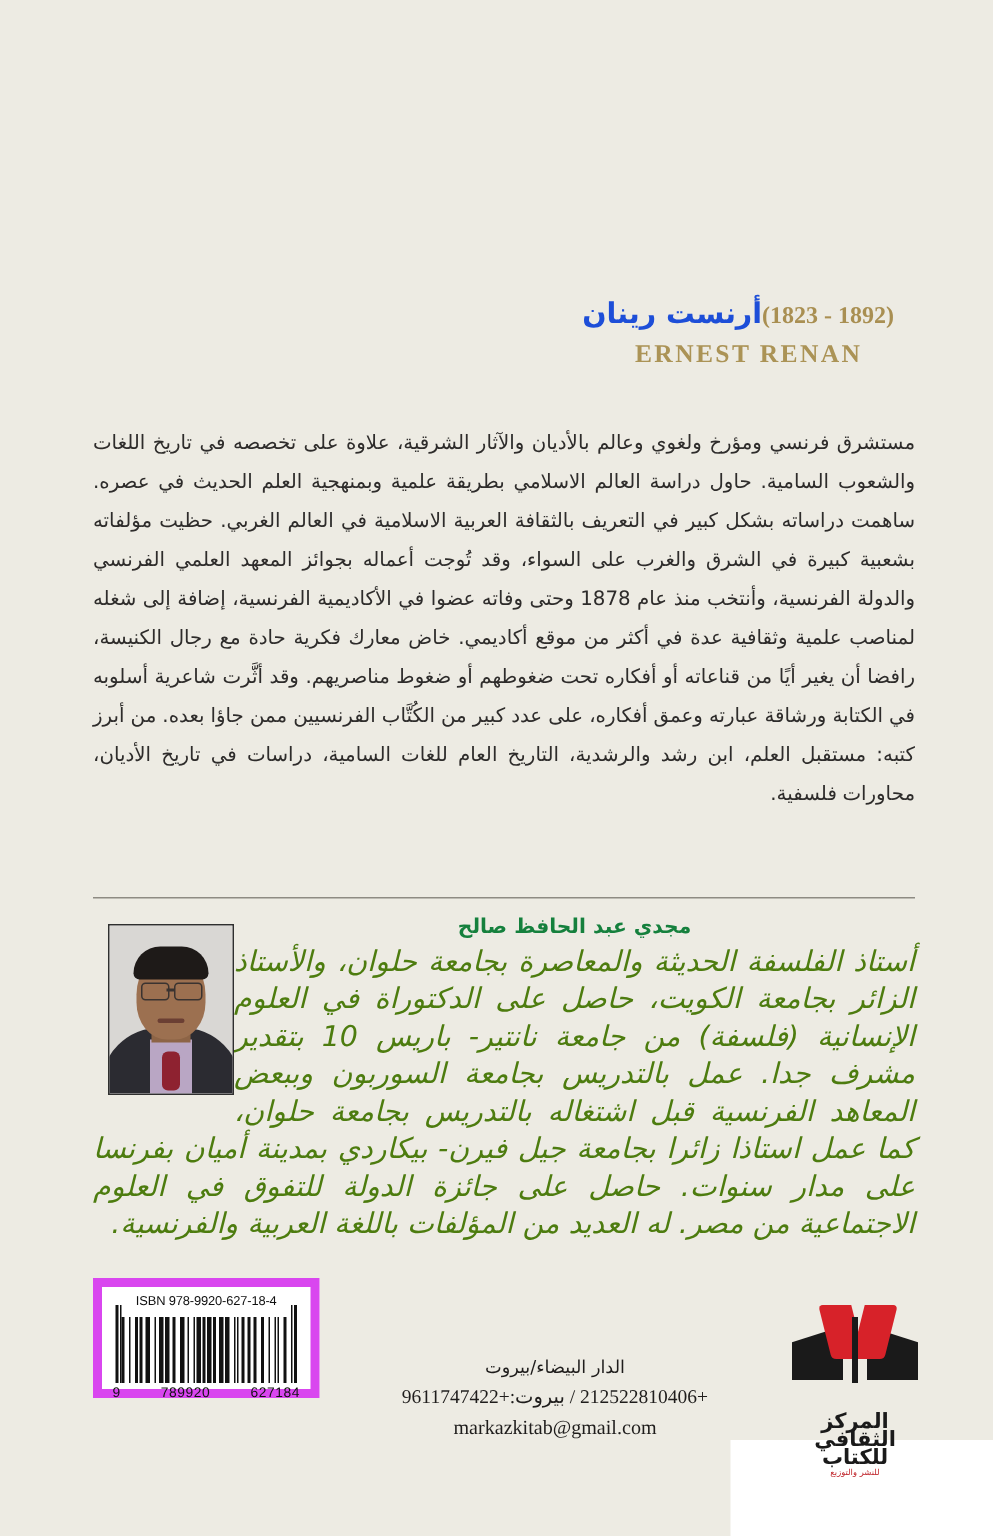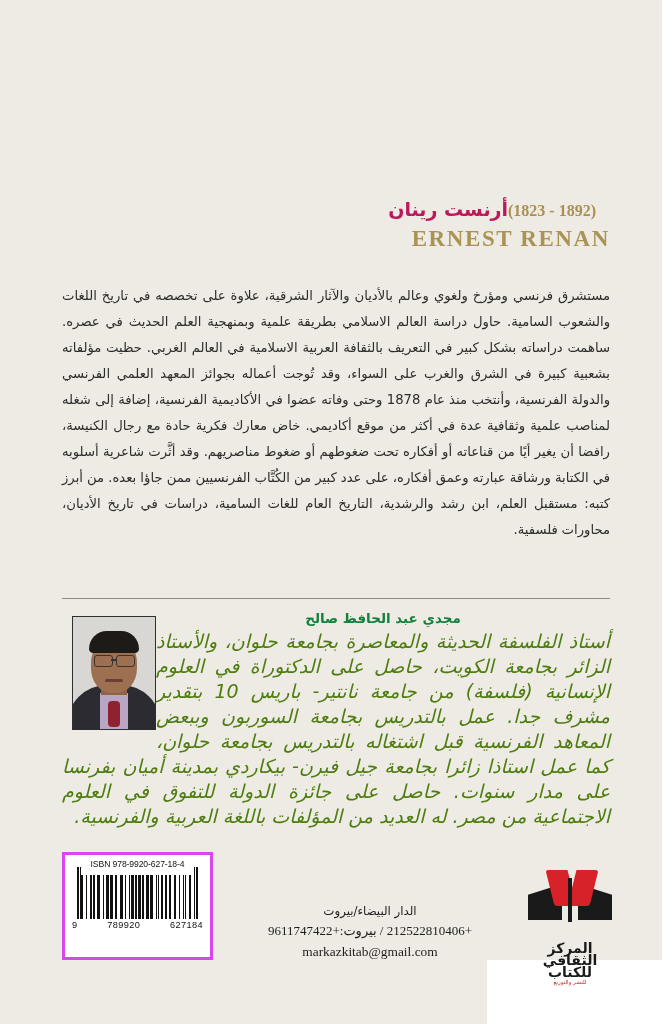--- a/index.html
+++ b/index.html
@@ -63,39 +63,39 @@
     font-size: 18.5px;
     font-weight: bold;
     letter-spacing: 0px;
     white-space: nowrap;
     line-height: 1.25;
   }
   #title-ar {
     font-family: "DejaVu Sans", sans-serif;
     font-size: 19px;
     font-weight: bold;
-    color: #be185d;
+    color: #1d4ed8;
   }
   #title-years {
     font-family: "Liberation Serif", serif;
     font-size: 16px;
     font-weight: bold;
     color: #a98f52;
     padding-right: 14px;
     direction: ltr;
     display: inline-block;
   }
   #title-latin {
     font-family: "Liberation Serif", serif;
-    font-size: 23px;
+    font-size: 17px;
     font-weight: bold;
     color: #ab9356;
     letter-spacing: 1.6px;
     direction: ltr;
-    text-align: right;
+    text-align: center;
     margin-top: 4px;
   }
 
   
   #blurb {
     position: absolute;
     left: 62px;
     right: 62px;
     top: 283px;
     direction: rtl;
@@ -176,23 +176,23 @@
     direction: rtl;
     font-style: italic;
   }
 
   
   #barcode-box {
     position: absolute;
     left: 62px;
     top: 852px;
     width: 151px;
-    height: 108px;
+    height: 80px;
     background: #ffffff;
-    border: 3px solid #d946ef;
+    border: 6px solid #d946ef;
     box-sizing: border-box;
     padding: 4px 6px 2px 6px;
     font-family: "Liberation Sans", sans-serif;
   }
   #isbn-text {
     font-size: 8.6px;
     color: #111;
     text-align: center;
     letter-spacing: -0.1px;
     margin-bottom: 2px;

